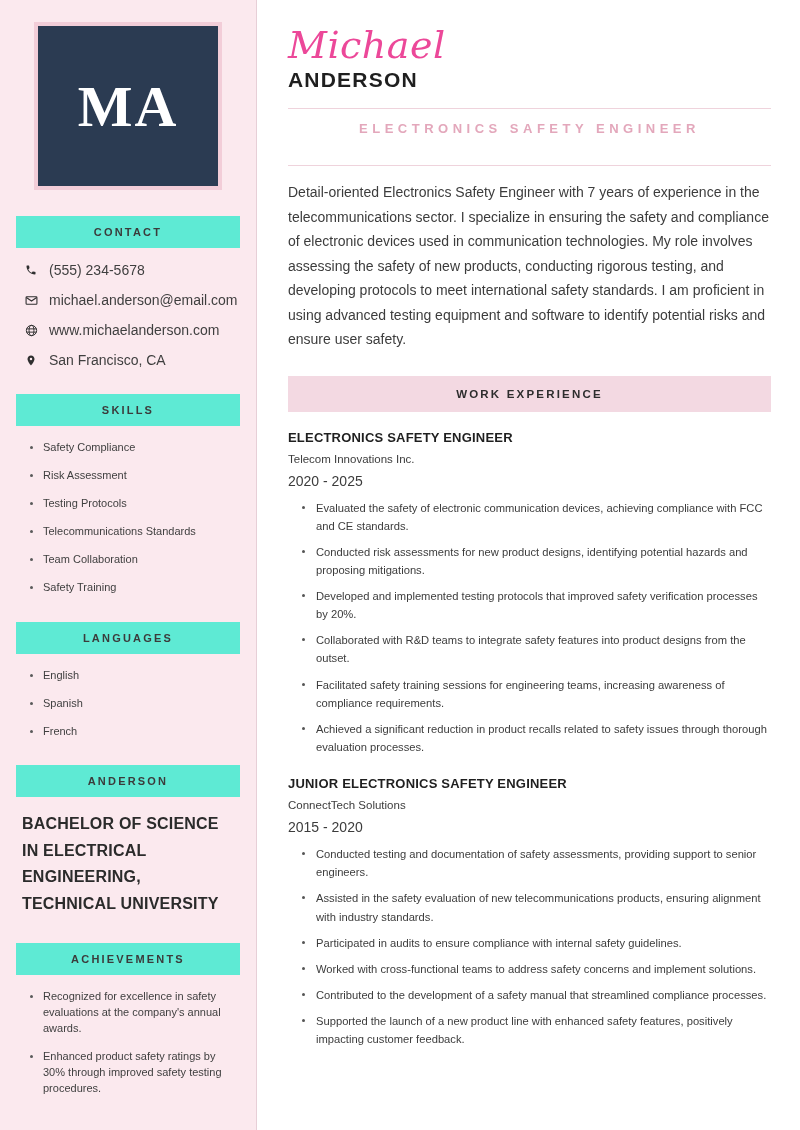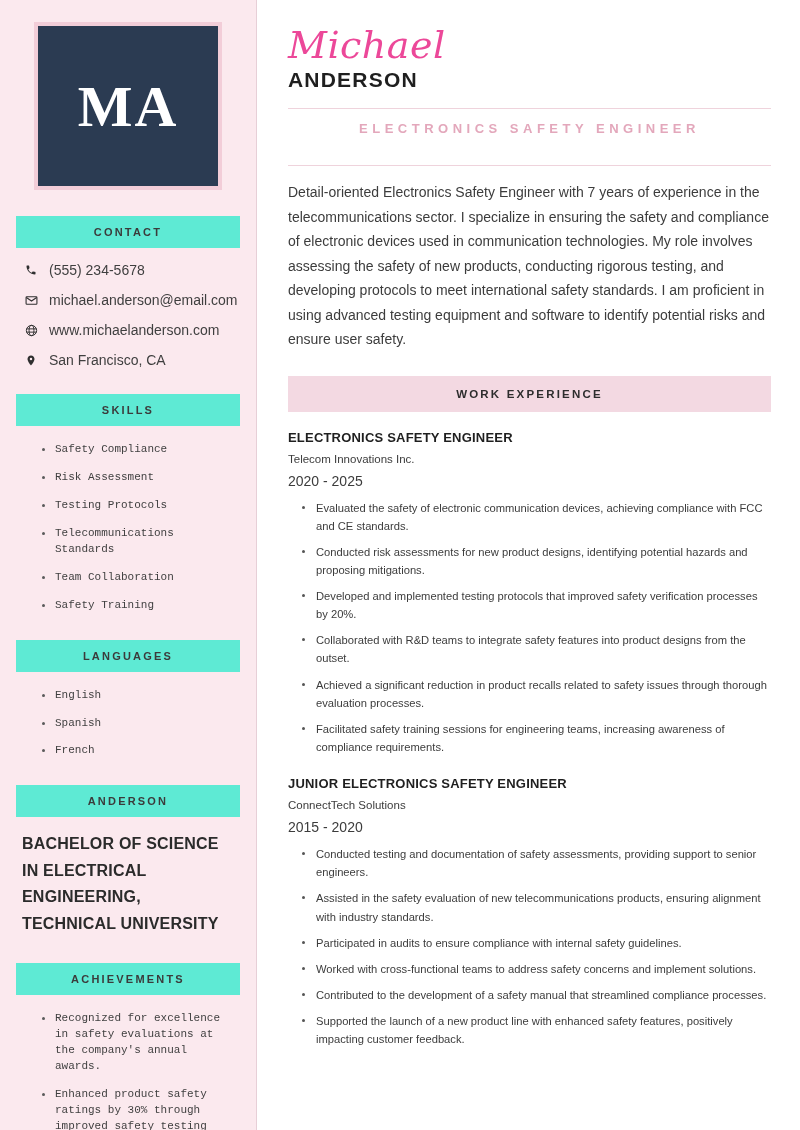--- a/index.html
+++ b/index.html
@@ -82,23 +82,22 @@
     min-width: 18px;
     display: inline-flex;
     align-items: center;
     justify-content: center;
     margin-right: 9px;
     color: #2f2f2f;
   }
   .contact-list li .ico svg { display:block; }
   .bullet-list {
     list-style: none;
-    margin: 16px;
+    margin: 4px;
     padding: 0 0 0 10px;
-    font-family: Liberation Mono, monospace;
   }
   .bullet-list li {
     position: relative;
     font-size: 11px;
     color: #3f3f3f;
     margin-bottom: 12px;
     padding-left: 13px;
     line-height: 1.45;
   }
   .bullet-list li:before {
@@ -325,22 +324,22 @@
 
     <div class="exp-block">
       <div class="exp-title">ELECTRONICS SAFETY ENGINEER</div>
       <div class="exp-company">Telecom Innovations Inc.</div>
       <div class="exp-dates">2020 - 2025</div>
       <ul class="exp-points">
         <li>Evaluated the safety of electronic communication devices, achieving compliance with FCC and CE standards.</li>
         <li>Conducted risk assessments for new product designs, identifying potential hazards and proposing mitigations.</li>
         <li>Developed and implemented testing protocols that improved safety verification processes by 20%.</li>
         <li>Collaborated with R&amp;D teams to integrate safety features into product designs from the outset.</li>
+        <li>Facilitated safety training sessions for engineering teams, increasing awareness of compliance requirements.</li>
         <li>Achieved a significant reduction in product recalls related to safety issues through thorough evaluation processes.</li>
-        <li>Facilitated safety training sessions for engineering teams, increasing awareness of compliance requirements.</li>
       </ul>
     </div>
 
     <div class="exp-block">
       <div class="exp-title">JUNIOR ELECTRONICS SAFETY ENGINEER</div>
       <div class="exp-company">ConnectTech Solutions</div>
       <div class="exp-dates">2015 - 2020</div>
       <ul class="exp-points">
         <li>Conducted testing and documentation of safety assessments, providing support to senior engineers.</li>
         <li>Assisted in the safety evaluation of new telecommunications products, ensuring alignment with industry standards.</li>

